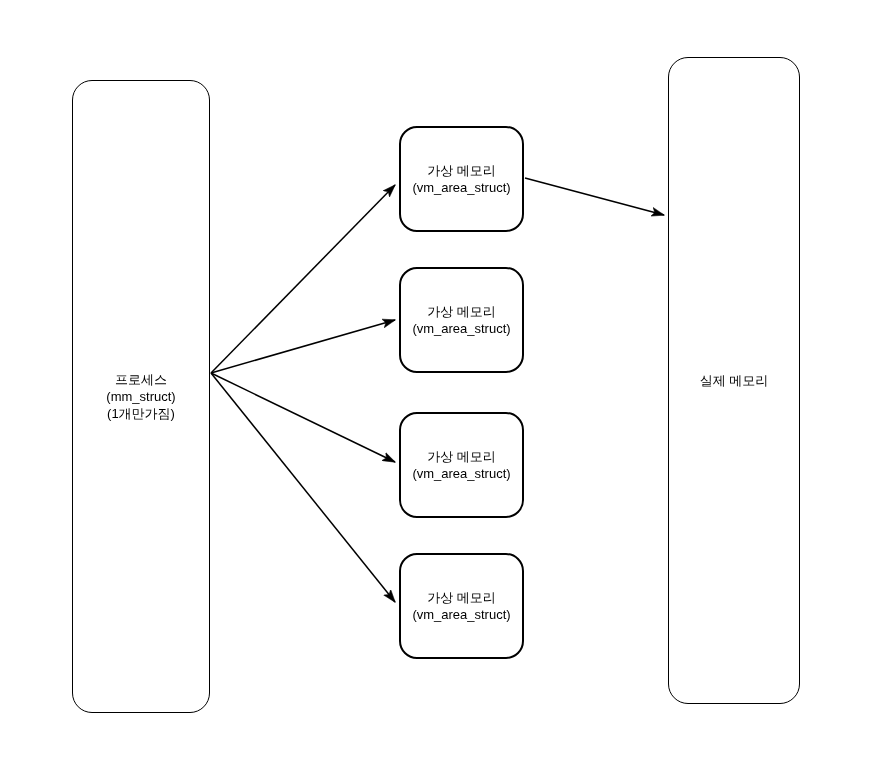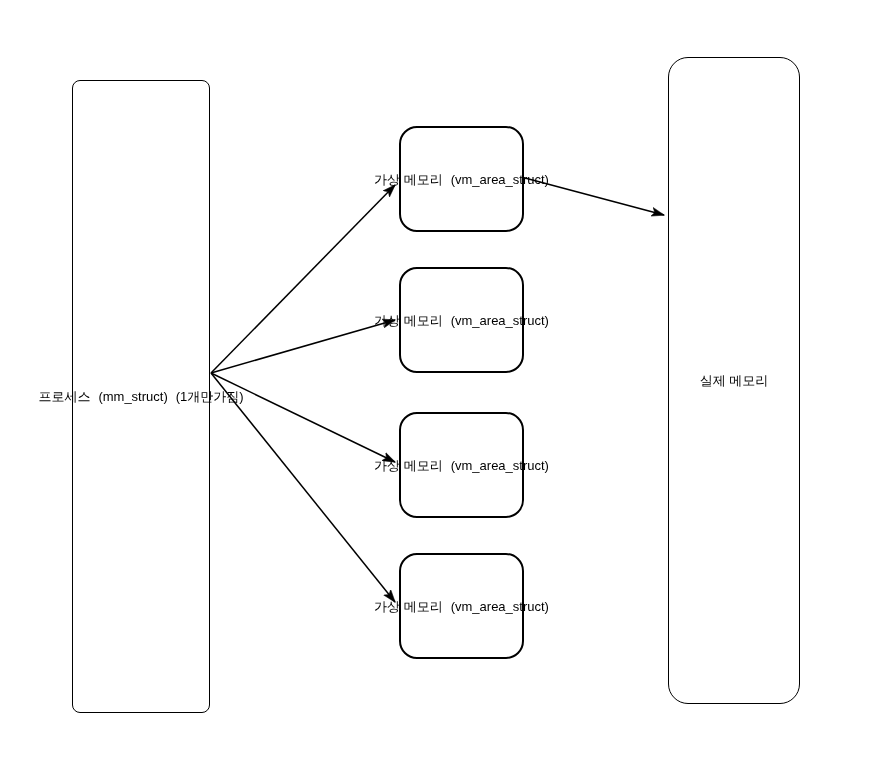--- a/index.html
+++ b/index.html
@@ -21,37 +21,36 @@
     top: 0;
     width: 893px;
     height: 773px;
     pointer-events: none;
   }
   .node {
     position: absolute;
     box-sizing: border-box;
     background: #ffffff;
     display: flex;
-    flex-direction: row;
+    flex-direction: column;
     align-items: center;
     justify-content: center;
     text-align: center;
     color: #000000;
     font-size: 13px;
     line-height: 17px;
-    gap: 8px;
   }
   .node .txt { white-space: nowrap; }
   .process-box {
     left: 72px;
     top: 80px;
     width: 138px;
     height: 633px;
     border: 1.5px solid #000000;
-    border-radius: 8px;
+    border-radius: 20px;
   }
   .vm-box {
     left: 399px;
     width: 125px;
     height: 106px;
     border: 2px solid #000000;
     border-radius: 18px;
   }
   .vm-box-0 { top: 126px; }
   .vm-box-1 { top: 267px; }

